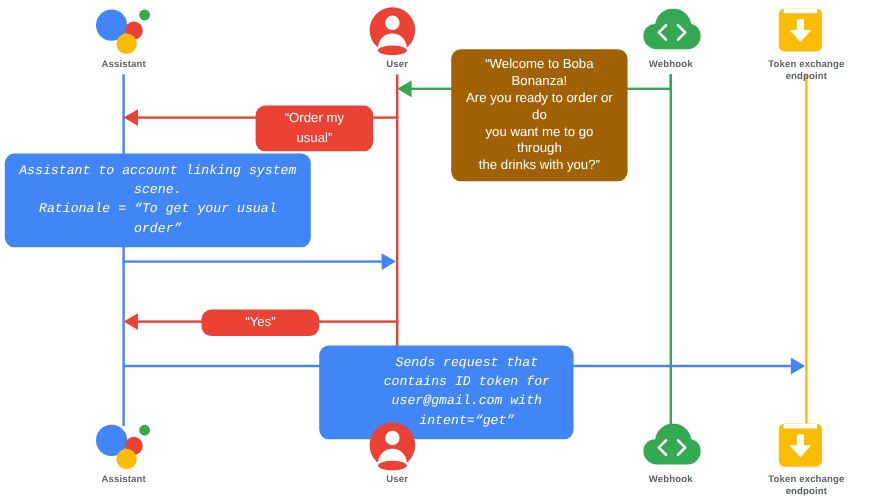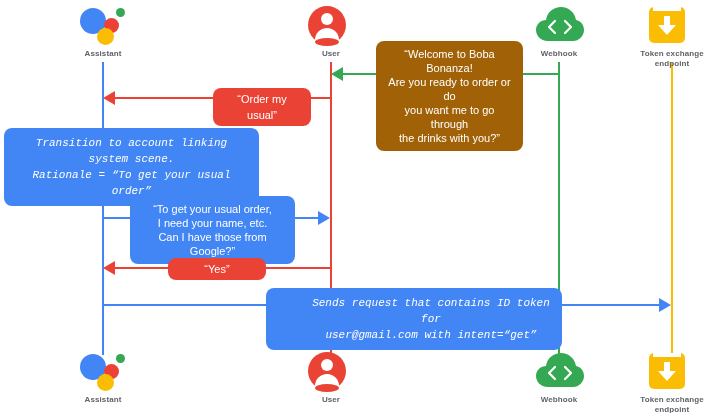--- a/index.html
+++ b/index.html
@@ -192,36 +192,33 @@
   <div class="arrowhead left" style="left:331px; top:67px; color:#34a853;"></div>
   <div class="bubble green speech" style="left:376px; top:41px; width:147px;">“Welcome to Boba Bonanza!
 Are you ready to order or do
 you want me to go through
 the drinks with you?”</div>
 
   <div class="msgline" style="left:108px; top:97px; width:224px; background:#ea4335;"></div>
   <div class="arrowhead left" style="left:103px; top:91px; color:#ea4335;"></div>
   <div class="bubble red speech" style="left:168px; top:88px; width:98px; line-height:16px; padding:3px 8px;margin-left:45px;">“Order my usual”</div>
 
-  <div class="bubble blue note" style="left:4px; top:128px; width:255px;">Transition to account linking system scene.
+  <div class="bubble blue note" style="left:4px; top:128px; width:255px;">Assistant to account linking system scene.
 Rationale = “To get your usual order”</div>
 
   <div class="msgline" style="left:103px; top:217px; width:216px; background:#4285f4;"></div>
   <div class="arrowhead right" style="left:318px; top:211px; color:#4285f4;"></div>
-  <div class="bubble blue speech" style="left:130px; top:196px; width:165px;">“To get your usual order,
-I need your name, etc.
-Can I have those from Google?”</div>
 
   <div class="msgline" style="left:108px; top:267px; width:224px; background:#ea4335;"></div>
   <div class="arrowhead left" style="left:103px; top:261px; color:#ea4335;"></div>
   <div class="bubble red speech" style="left:168px; top:258px; width:98px; line-height:16px; padding:3px 24px;">“Yes”</div>
 
   <div class="msgline" style="left:103px; top:304px; width:557px; background:#4285f4;"></div>
   <div class="arrowhead right" style="left:659px; top:298px; color:#4285f4;"></div>
-  <div class="bubble blue note" style="left:266px; top:288px; width:296px;padding-left:44px;">Sends request that contains ID token for
+  <div class="bubble blue note" style="left:266px; top:288px; width:212px;padding-left:44px;">Sends request that contains ID token for
 user@gmail.com with intent=“get”</div>
 
   <div class="actor" style="left:43px; top:350px;">
     <div class="actor-icon">
       <span class="dot blue"></span>
       <span class="dot red"></span>
       <span class="dot green"></span>
       <span class="dot yellow"></span>
     </div>
     <div class="actor-label">Assistant</div>

